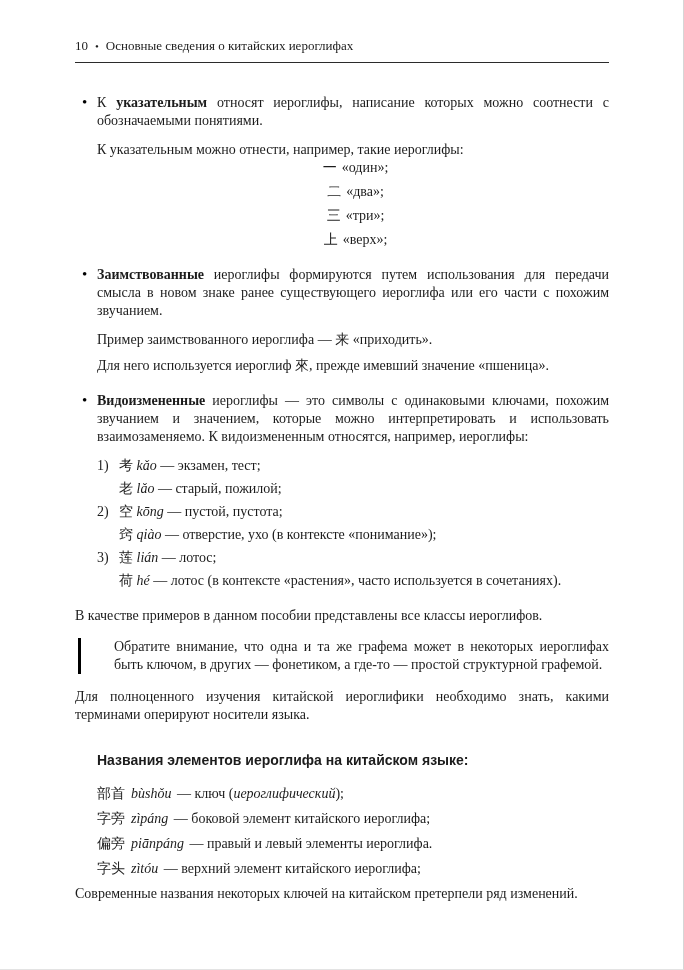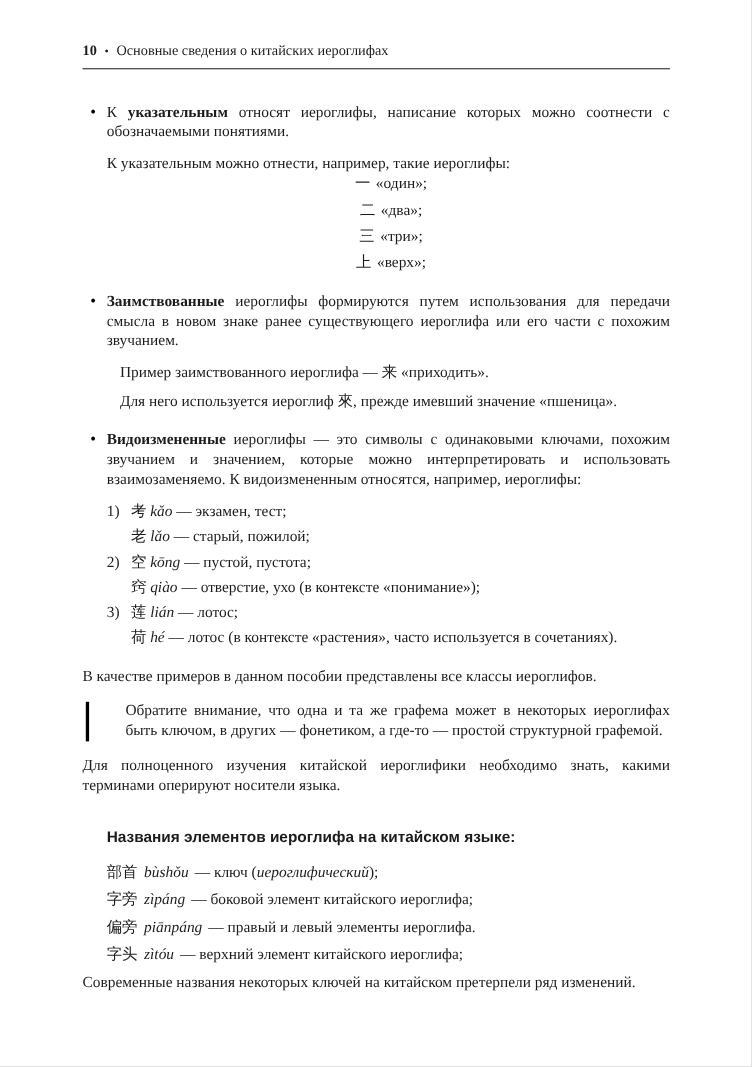--- a/index.html
+++ b/index.html
@@ -15,38 +15,38 @@
   }
   .inner { padding: 38px 74px 0 75px; }
 
   .page-header {
     font-size: 13px;
     padding-bottom: 8px;
     border-bottom: 1px solid #2b2b2b;
     display: flex; align-items: baseline; gap: 7px;
     white-space: nowrap;
   }
-  .pnum { font-weight: bold; }
+  .pnum { font-weight: normal; }
   .psep { font-size: 11px; }
 
   .content { margin-top: 31px; font-size: 14px; line-height: 18px; }
   p { margin: 0; }
   .justify { text-align: justify; }
 
   ul.bullets { list-style: none; margin: 0 0 15px 0; padding: 0 0 0 22px; }
   ul.bullets > li { position: relative; margin-bottom: 17px; }
   ul.bullets > li::before {
     content: "\2022";
     position: absolute; left: -15px; top: -1px;
     font-size: 15px; color: #000;
   }
 
   .lead { margin-bottom: 11px; }
   .sub  { }
-  .example-sentence { margin-bottom: 8px; margin-left: 12px; }
+  .example-sentence { margin-bottom: 8px; }
 
   .char-line { margin-bottom: 6px; text-align: center; }
   .char-line .han { display: inline-block; min-width: 24px; }
 
   .variants { margin-top: 10px; }
   .variant-line { margin-bottom: 5px; }
   .variant-line .num { display: inline-block; width: 22px; }
   .pinyin { font-style: italic; }
 
   .block { margin-bottom: 13px; }

